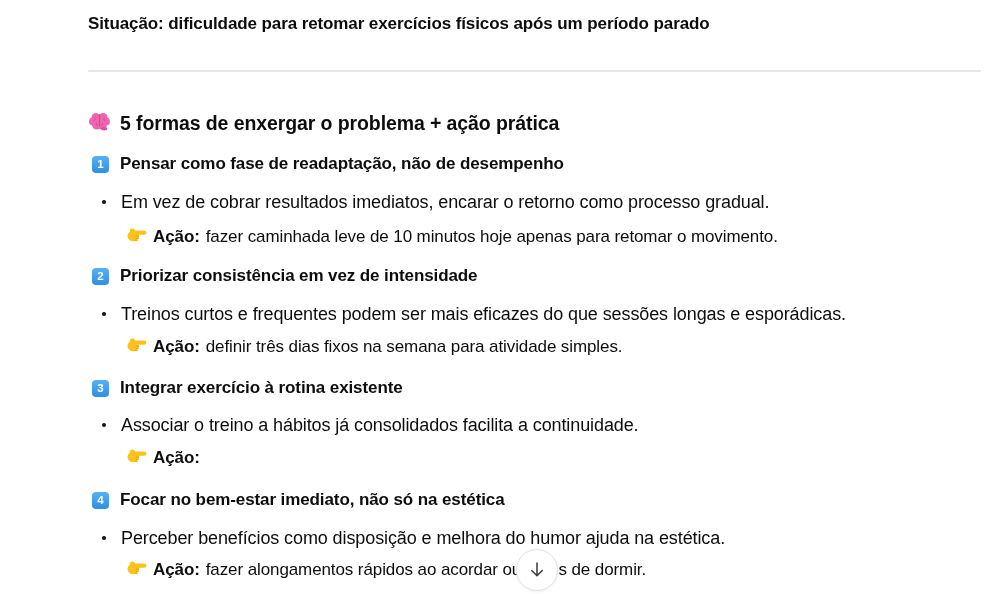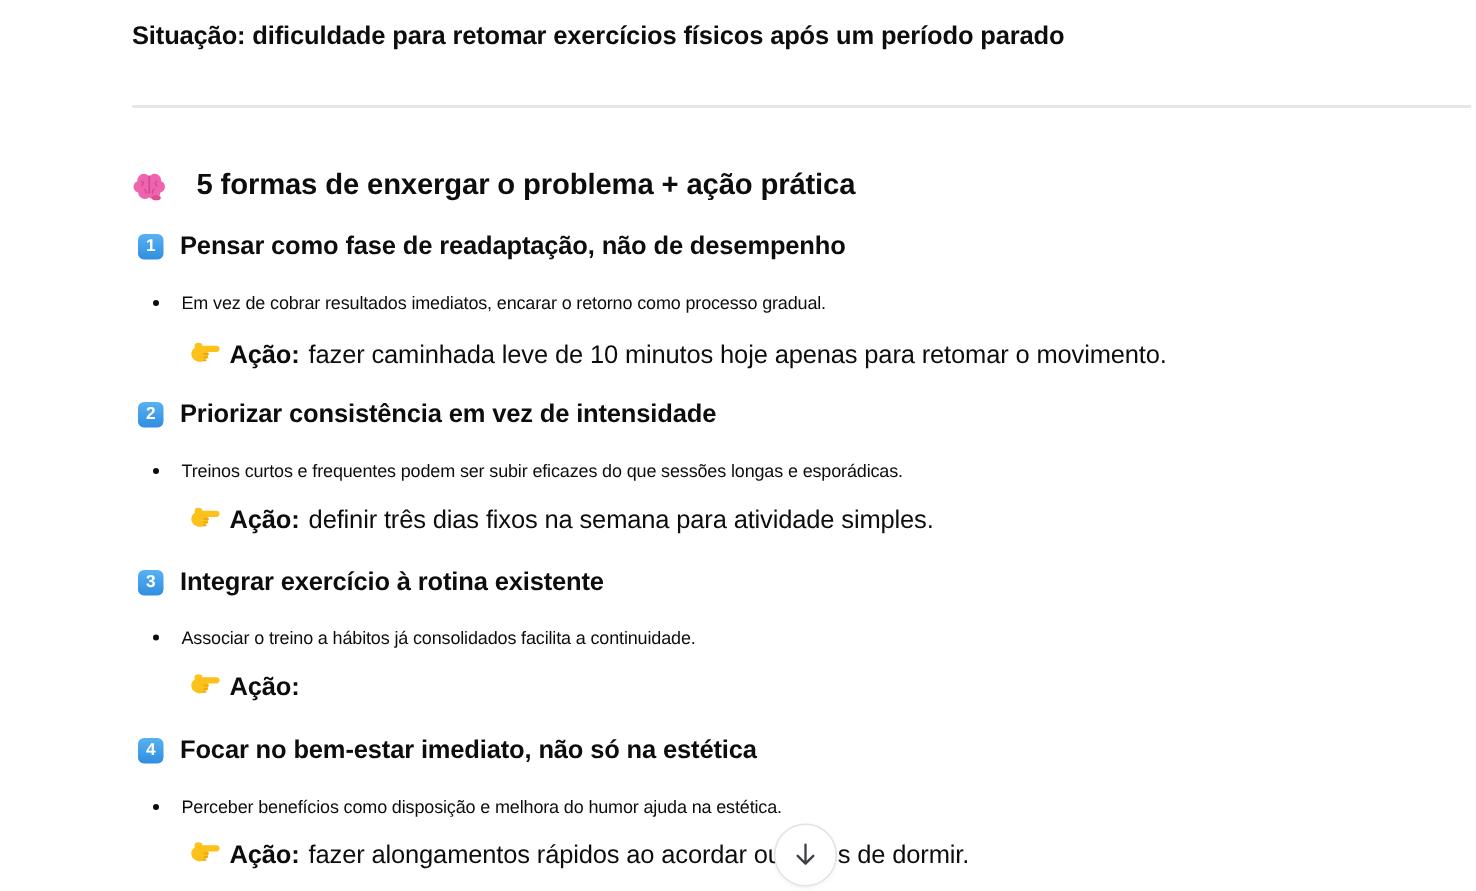--- a/index.html
+++ b/index.html
@@ -19,21 +19,21 @@
     white-space:nowrap;letter-spacing:-0.1px;
   }
 
   .divider{
     position:absolute;left:88px;top:70px;
     width:893px;height:2px;background:#e6e6e6;border-radius:1px;
   }
 
   .section-heading{
     position:absolute;left:88px;top:110px;
-    display:flex;align-items:flex-end;gap:20px;
+    display:flex;align-items:flex-start;gap:9px;
     font-size:19.5px;font-weight:700;line-height:26px;
     white-space:nowrap;letter-spacing:-0.1px;
   }
   .icon-brain{width:23px;height:23px;flex:0 0 auto;}
 
   .item-head{
     position:absolute;left:92px;
     display:flex;align-items:center;gap:11px;
     font-size:17px;font-weight:700;line-height:22px;
     white-space:nowrap;letter-spacing:-0.1px;
@@ -42,21 +42,21 @@
     width:17px;height:17px;flex:0 0 auto;
     border-radius:4px;
     background:linear-gradient(180deg,#58b1f1 0%,#2f8ee1 100%);
     color:#ffffff;font-size:11.5px;font-weight:700;
     display:flex;align-items:center;justify-content:center;
   }
 
   .bullet-row{
     position:absolute;left:102px;
     display:flex;align-items:center;gap:15px;
-    font-size:12px;line-height:22px;white-space:nowrap;letter-spacing:-0.1px;
+    font-size:18px;line-height:22px;white-space:nowrap;letter-spacing:-0.1px;
   }
   .dot{
     width:4px;height:4px;flex:0 0 auto;
     background:#0d0d0d;border-radius:50%;
   }
 
   .action-row{
     position:absolute;left:127px;
     display:flex;align-items:flex-start;gap:6px;
     font-size:17px;line-height:22px;white-space:nowrap;letter-spacing:-0.1px;
@@ -129,21 +129,21 @@
     <span class="action-label">Ação:</span>
     <span>fazer caminhada leve de 10 minutos hoje apenas para retomar o movimento.</span>
   </div>
 
   <div class="item-head" style="top:265px">
     <span class="badge">2</span>
     <span>Priorizar consistência em vez de intensidade</span>
   </div>
   <div class="bullet-row" style="top:303px">
     <span class="dot"></span>
-    <span>Treinos curtos e frequentes podem ser subir eficazes do que sessões longas e esporádicas.</span>
+    <span>Treinos curtos e frequentes podem ser mais eficazes do que sessões longas e esporádicas.</span>
   </div>
   <div class="action-row" style="top:336px">
     <span class="icon-finger">
       <svg viewBox="0 0 32 26">
         <g fill="#fcc21b">
           <ellipse cx="10" cy="16" rx="9.2" ry="8.4"></ellipse>
           <rect x="9" y="7.2" width="22" height="6.6" rx="3.3"></rect>
           <ellipse cx="8.5" cy="7.5" rx="4.2" ry="3.4"></ellipse>
         </g>
         <g fill="#eda713">

